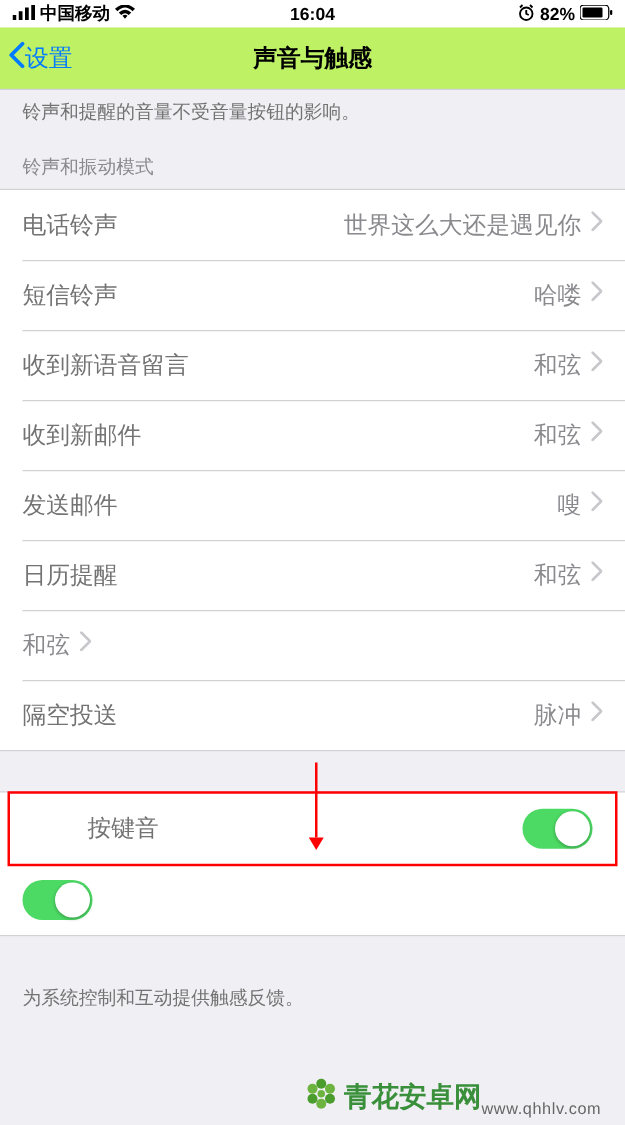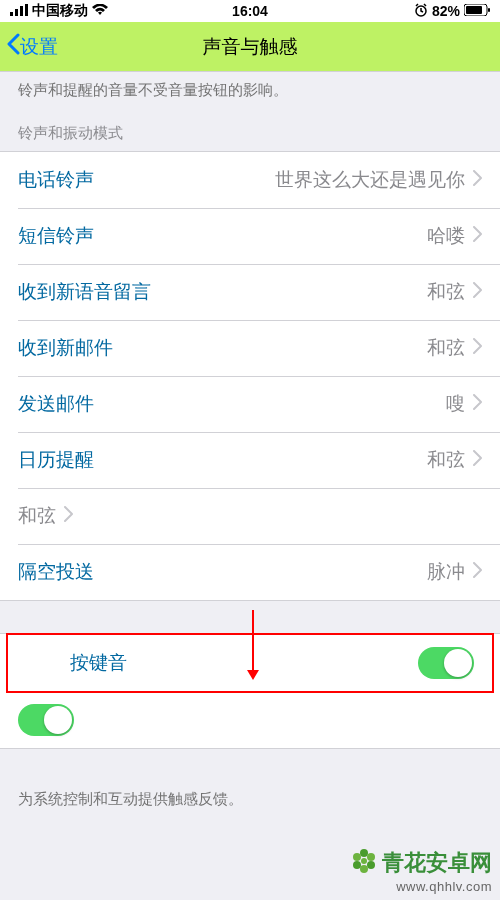--- a/index.html
+++ b/index.html
@@ -2,42 +2,42 @@
 <html><head>
 <meta charset="utf-8">
 <style>
   * { box-sizing: border-box; margin: 0; padding: 0; }
   html, body { width: 500px; height: 900px; font-family: -apple-system, "Helvetica Neue", Arial, sans-serif; background: #efeff4; overflow: hidden; position: relative; }
   .status-bar { height: 22px; display: flex; align-items: center; justify-content: space-between; padding: 0 10px; font-size: 14px; font-weight: 600; color: #000; background: #fff; }
   .status-left, .status-right { display: flex; align-items: center; gap: 4px; }
   .status-center { position: absolute; left: 50%; transform: translateX(-50%); font-weight: 600; }
   .nav-bar { height: 50px; background: #bef264; display: flex; align-items: center; position: relative; border-bottom: 1px solid #d1d1d6; }
   .nav-back { display: flex; align-items: center; color: #007aff; font-size: 19px; padding-left: 6px; cursor: pointer; }
-  .nav-title { position: absolute; left: 50%; transform: translateX(-50%); font-size: 19px; font-weight: 400; color: #000; }
+  .nav-title { position: absolute; left: 50%; transform: translateX(-50%); font-size: 19px; font-weight: 700; color: #000; }
   .content { height: calc(900px - 72px); overflow-y: hidden; }
   .hint { font-size: 15px; color: #737373; padding: 8px 18px 10px 18px; line-height: 1.3; }
   .section-header { font-size: 15px; color: #8a8a8e; padding: 14px 18px 8px 18px; }
   .group { background: #fff; border-top: 1px solid #d1d1d6; border-bottom: 1px solid #d1d1d6; }
   .row { display: flex; align-items: center; height: 56px; padding: 0 18px; position: relative; cursor: pointer; }
   .row + .row::before { content: ""; position: absolute; top: 0; left: 18px; right: 0; height: 1px; background: #d1d1d6; }
-  .row-label { flex: 1; font-size: 19px; color: #0369a1; white-space: nowrap; }
+  .row-label { flex: 1; font-size: 19px; color: #737373; white-space: nowrap; }
   .row-value { font-size: 19px; color: #8a8a8e; margin-right: 8px; white-space: nowrap; overflow: hidden; text-overflow: ellipsis; max-width: 240px; }
   .chevron { color: #c7c7cc; }
   .switch { width: 56px; height: 32px; border-radius: 16px; position: relative; flex-shrink: 0; }
   .switch.on { background: #4cd964; }
   .switch.off { background: #e9e9ea; }
   .switch .knob { width: 28px; height: 28px; border-radius: 50%; background: #fff; position: absolute; top: 2px; box-shadow: 0 1px 3px rgba(0,0,0,.3); }
   .switch.on .knob { right: 2px; }
   .switch.off .knob { left: 2px; }
   .spacer { height: 32px; }
   .highlight-box { border: 2px solid #ff0000; margin: -1px 6px; padding-left: 44px; }
   .arrow-annotation { position: absolute; left: 247px; top: 610px; pointer-events: none; }
   .arrow-line { width: 2px; height: 60px; background: #ff0000; margin: 0 auto; }
   .arrow-head { width: 0; height: 0; border-left: 6px solid transparent; border-right: 6px solid transparent; border-top: 10px solid #ff0000; margin: 0 auto; }
-  .watermark { position: absolute; right: 8px; bottom: 6px; display: flex; flex-direction: column; align-items: flex-end; gap: 0; pointer-events: none; }
+  .watermark { position: absolute; right: 19px; bottom: 6px; display: flex; flex-direction: row; align-items: flex-end; gap: 0; pointer-events: none; }
   .wm-row1 { display: flex; align-items: center; gap: 4px; }
   .wm-text { font-size: 22px; font-weight: 700; color: #3a8f3a; }
   .wm-url { font-size: 13px; color: #666; letter-spacing: .5px; }
   .flower { width: 28px; height: 28px; }
 </style>
 </head>
 <body>
 
 <div class="status-bar">
   <div class="status-left">

